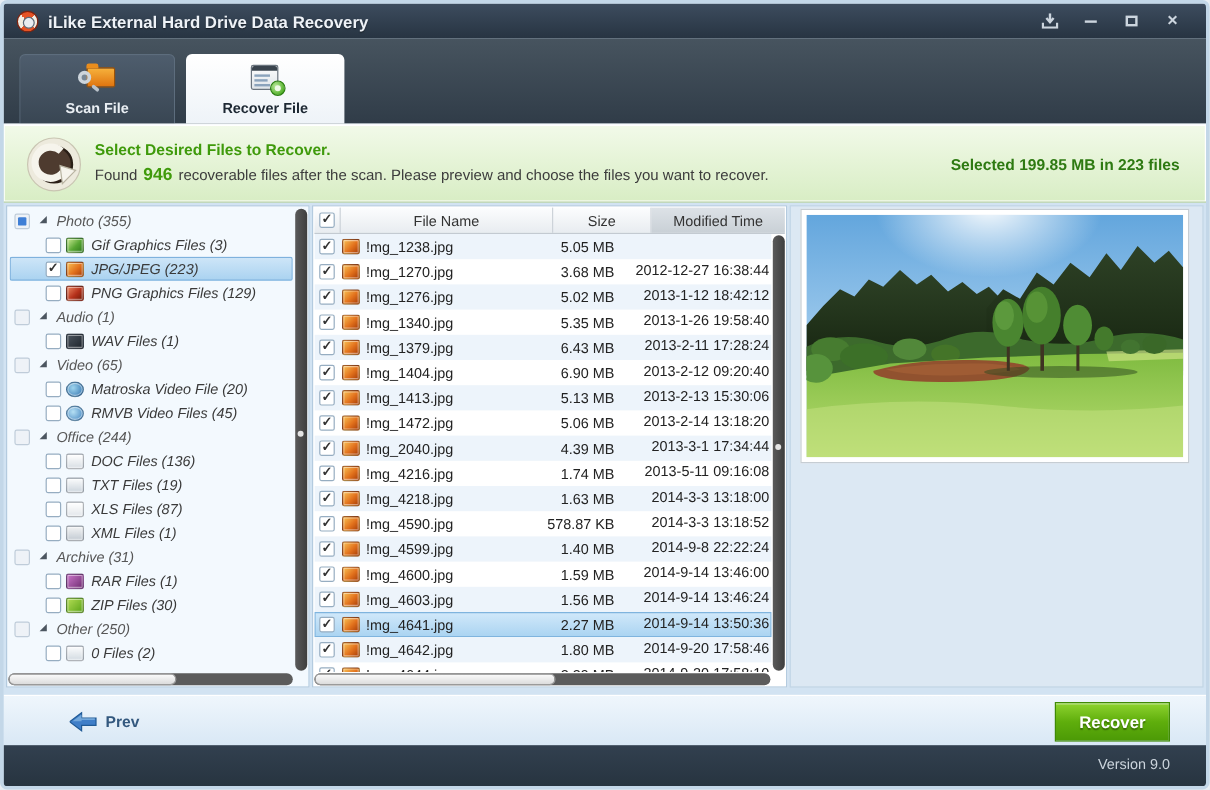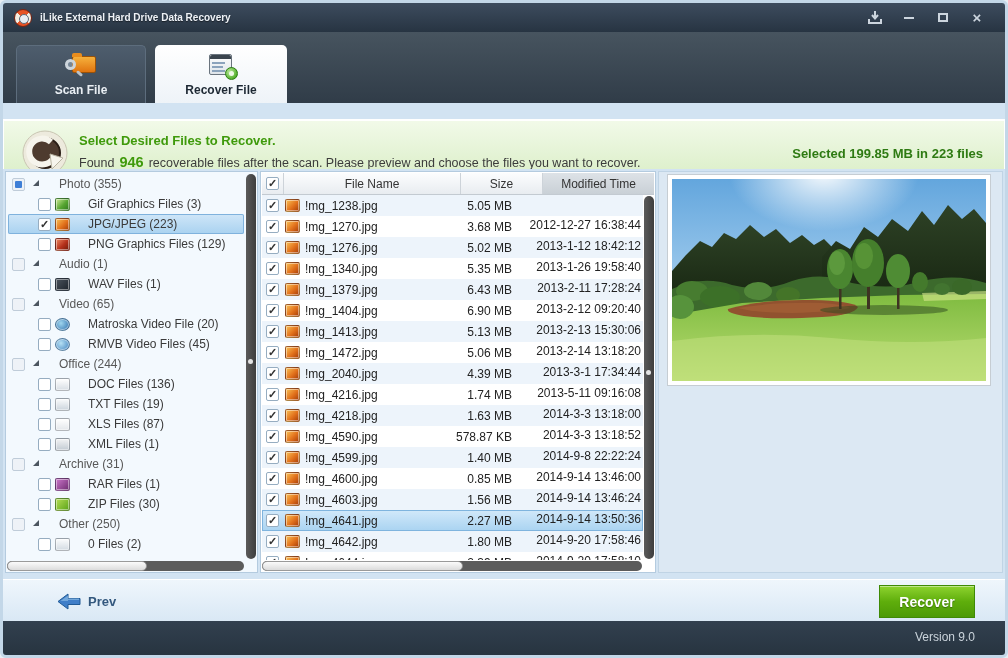--- a/index.html
+++ b/index.html
@@ -9,21 +9,21 @@
             border:3px solid #c3d7e8; border-radius:6px; overflow:hidden; background:#d2e3f2; }
 
   
   .titlebar { position:absolute; left:0; top:0; right:0; height:29px;
               background:linear-gradient(180deg,#3d4c5e,#273442); display:flex; align-items:center; }
   .app-icon { width:18px; height:18px; border-radius:50%; margin:0 8px 0 11px;
               background:conic-gradient(#e65325 0 12.5%, #f3ede2 0 37.5%, #e65325 0 62.5%, #f3ede2 0 87.5%, #e65325 0);
               border:1px solid #7e2410; position:relative; }
   .app-icon::after { content:""; position:absolute; left:4px; top:4px; width:8px; height:8px;
               border-radius:50%; background:#e9edf2; border:1px solid #5c6a78; }
-  .win-title { color:#eef2f7; font-size:10px; font-weight:bold; text-shadow:0 1px 1px rgba(0,0,0,.5); }
+  .win-title { color:#eef2f7; font-size:14px; font-weight:bold; text-shadow:0 1px 1px rgba(0,0,0,.5); }
   .win-controls { margin-left:auto; display:flex; align-items:center; gap:10px; padding-right:16px; }
   .wc { width:24px; height:18px; display:flex; align-items:center; justify-content:center;
         color:#ccd5de; cursor:default; }
   .wc svg { display:block; }
   .min-bar { width:10px; height:2px; background:#ccd5de; }
   .max-box { width:10px; height:9px; border:2px solid #ccd5de; }
   .close-x { font-size:15px; font-weight:bold; line-height:1; }
 
   
   .tabbar { position:absolute; left:0; top:29px; right:0; height:71px;
@@ -55,21 +55,21 @@
   .docwin i { position:absolute; left:2px; height:2px; background:#8ba3bc; }
   .docwin i:nth-child(1){ top:7px; width:13px; } .docwin i:nth-child(2){ top:11px; width:11px; }
   .docwin i:nth-child(3){ top:15px; width:13px; }
   .greenring { position:absolute; right:0px; bottom:-1px; width:13px; height:13px; border-radius:50%;
             background:radial-gradient(circle at 35% 35%, #b9e89a, #57b32f 70%, #2f8a14);
             border:1px solid #2a7d10; }
   .greenring::after { content:""; position:absolute; left:3px; top:3px; width:5px; height:5px;
             border-radius:50%; background:#eef9e6; }
 
   
-  .banner { position:absolute; left:0; top:116px; right:0; height:66px;
+  .banner { position:absolute; left:0; top:100px; right:0; height:66px;
             background:linear-gradient(180deg,#f2fae9,#d8edc4);
             border-top:1px solid #ffffff; border-bottom:1px solid #b9d29c;
             box-shadow:inset 0 0 0 1px #ffffff; }
   .recover-cycle { position:absolute; left:18px; top:9px; }
   .banner-title { position:absolute; left:76px; top:13px; font-size:13px; font-weight:bold; color:#3f9a0b; }
   .banner-sub { position:absolute; left:76px; top:34px; font-size:12.5px; color:#3c3c3c;
                 display:flex; align-items:baseline; }
   .found-count { color:#3f9a0b; font-weight:bold; font-size:14.5px; margin:0 5px; }
   .selected-summary { position:absolute; right:22px; top:26px; font-size:13px; font-weight:bold; color:#2e7a12; }
 
@@ -101,21 +101,21 @@
   .ic-mkv  { background:radial-gradient(circle at 38% 38%,#9fd5ee,#2a6cab); border-radius:50%; }
   .ic-rmvb { background:radial-gradient(circle at 38% 38%,#b6e0f4,#3c7fbd); border-radius:50%; }
   .ic-doc  { background:linear-gradient(180deg,#ffffff,#d8dee4); }
   .ic-html { background:linear-gradient(135deg,#74b1dd,#1c5ea6); }
   .ic-txt  { background:linear-gradient(180deg,#fafbfc,#ccd5dd); }
   .ic-xls  { background:linear-gradient(180deg,#ffffff,#e3e7eb); }
   .ic-xml  { background:linear-gradient(180deg,#f2f3f4,#c3cbd3); }
   .ic-rar  { background:linear-gradient(135deg,#cb76ca,#6e2c70); }
   .ic-zip  { background:linear-gradient(135deg,#b4dd55,#5aa317); }
   .ic-other{ background:linear-gradient(180deg,#fbfcfd,#d3dbe2); }
-  .tlabel { margin-left:14px; white-space:nowrap; }
+  .tlabel { margin-left:2px; white-space:nowrap;font-style:italic; }
 
   
   .vscroll { position:absolute; width:10px; top:2px; bottom:13px; right:1px; }
   .vthumb { position:absolute; left:0; width:100%; background:linear-gradient(90deg,#5a5a5a,#3e3e3e);
             border-radius:5px; }
   .vthumb::after { content:""; position:absolute; left:2px; top:48%; width:5px; height:5px;
             border-radius:50%; background:#e4e4e4; }
   .hscroll { position:absolute; height:10px; left:1px; right:13px; bottom:1px;
              background:#5c5c5c; border-radius:5px; }
   .hthumb { position:absolute; top:0; height:100%; background:linear-gradient(180deg,#fbfbfb,#dcdcdc);
@@ -459,21 +459,21 @@
             </span>
             <span class="cell-size">1.40 MB</span>
             <span class="cell-time">2014-9-14 13:46:00</span>
           </div>
           <div class="trow">
             <span class="cb">✓</span>
             <span class="cell-name">
               <span class="ficon ic-jpg"></span>
               <span>!mg_4600.jpg</span>
             </span>
-            <span class="cell-size">0.85 MB</span>
+            <span class="cell-size">1.59 MB</span>
             <span class="cell-time">2014-9-14 13:46:24</span>
           </div>
           <div class="trow">
             <span class="cb">✓</span>
             <span class="cell-name">
               <span class="ficon ic-jpg"></span>
               <span>!mg_4603.jpg</span>
             </span>
             <span class="cell-size">1.56 MB</span>
             <span class="cell-time">2014-9-14 13:50:36</span>

